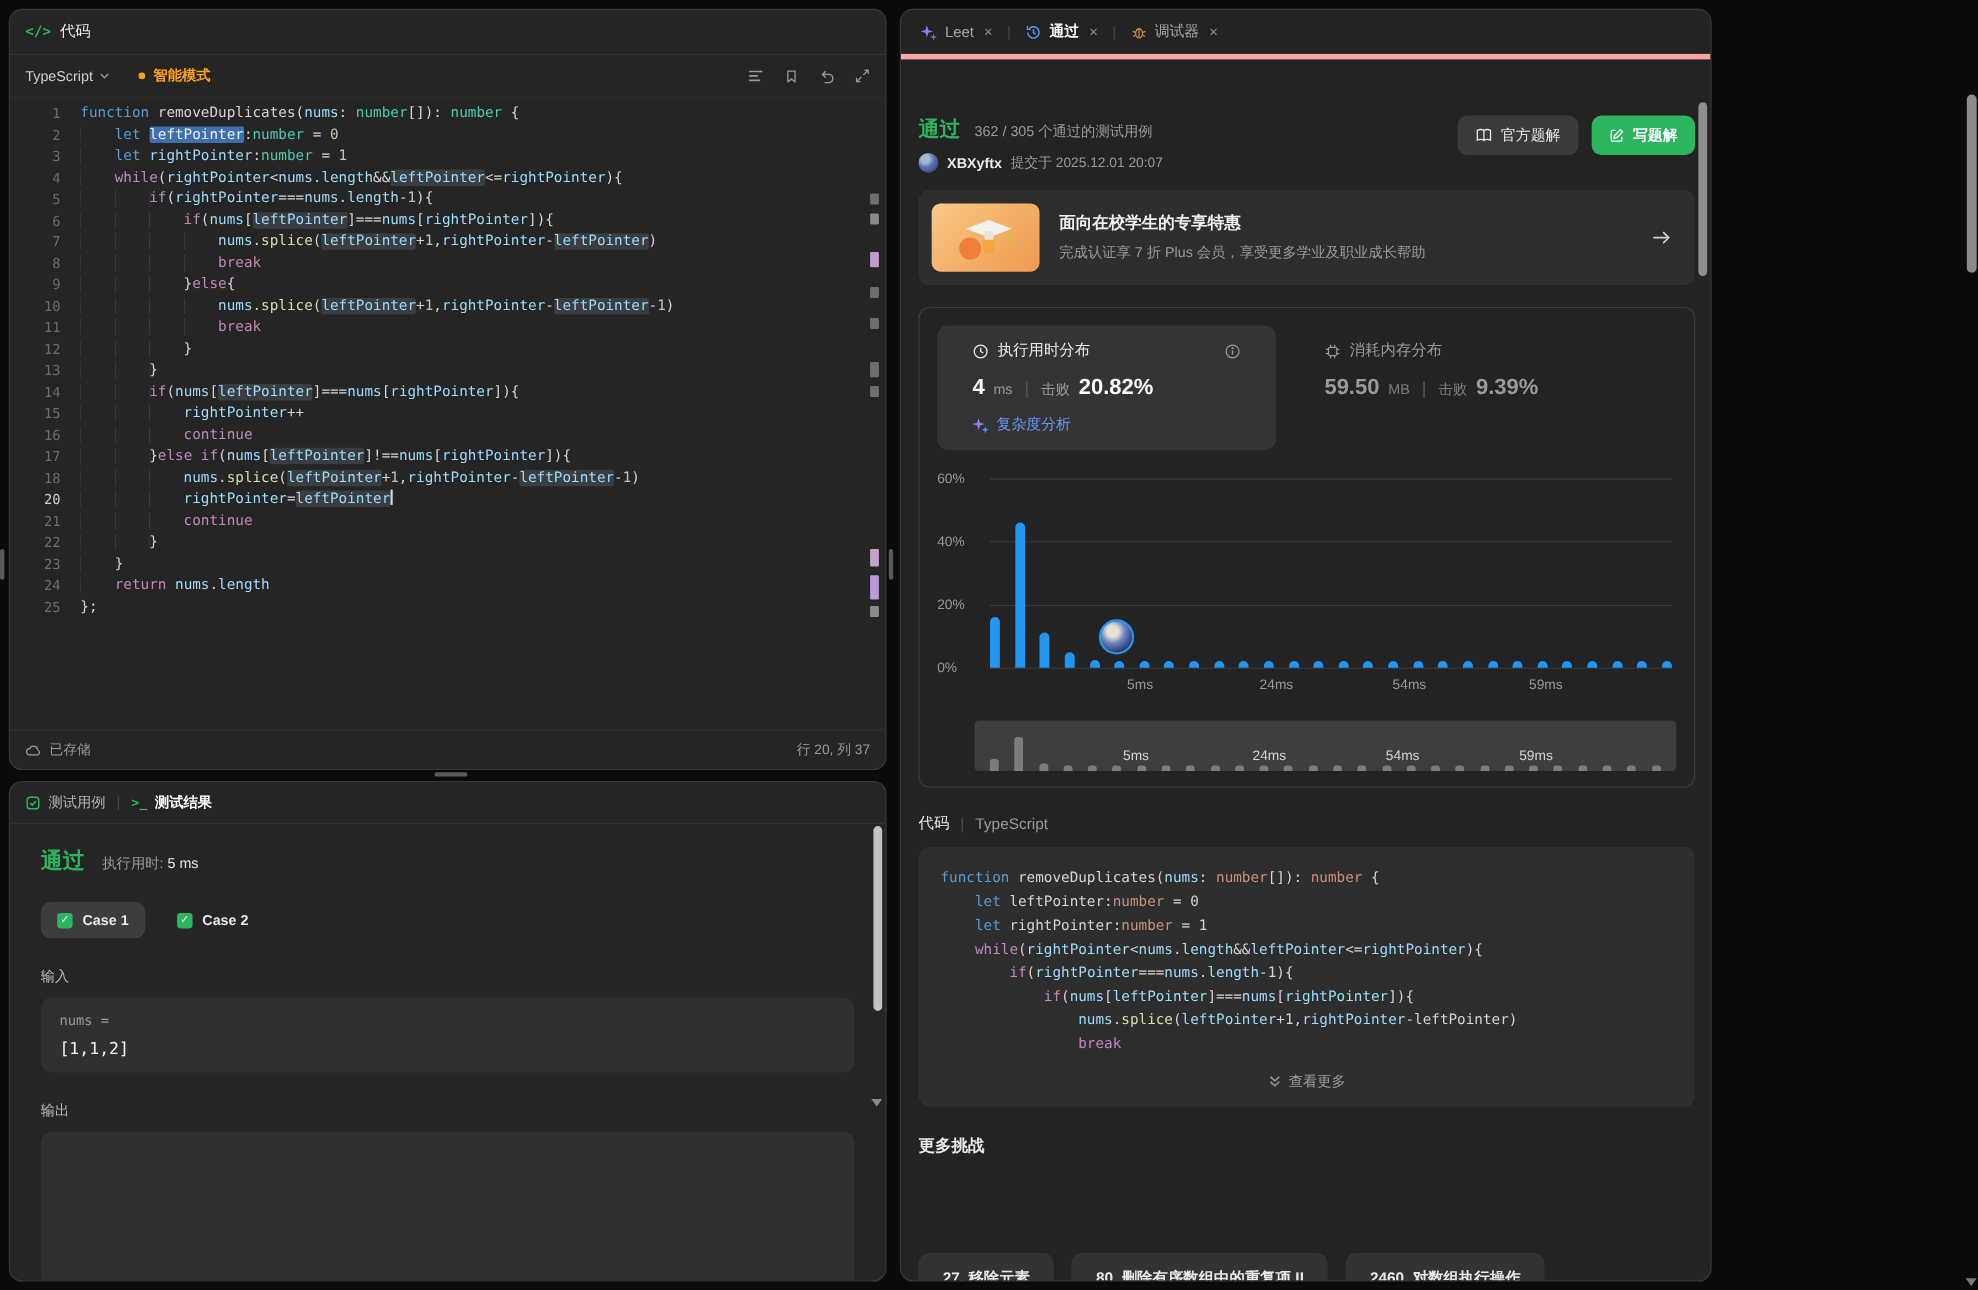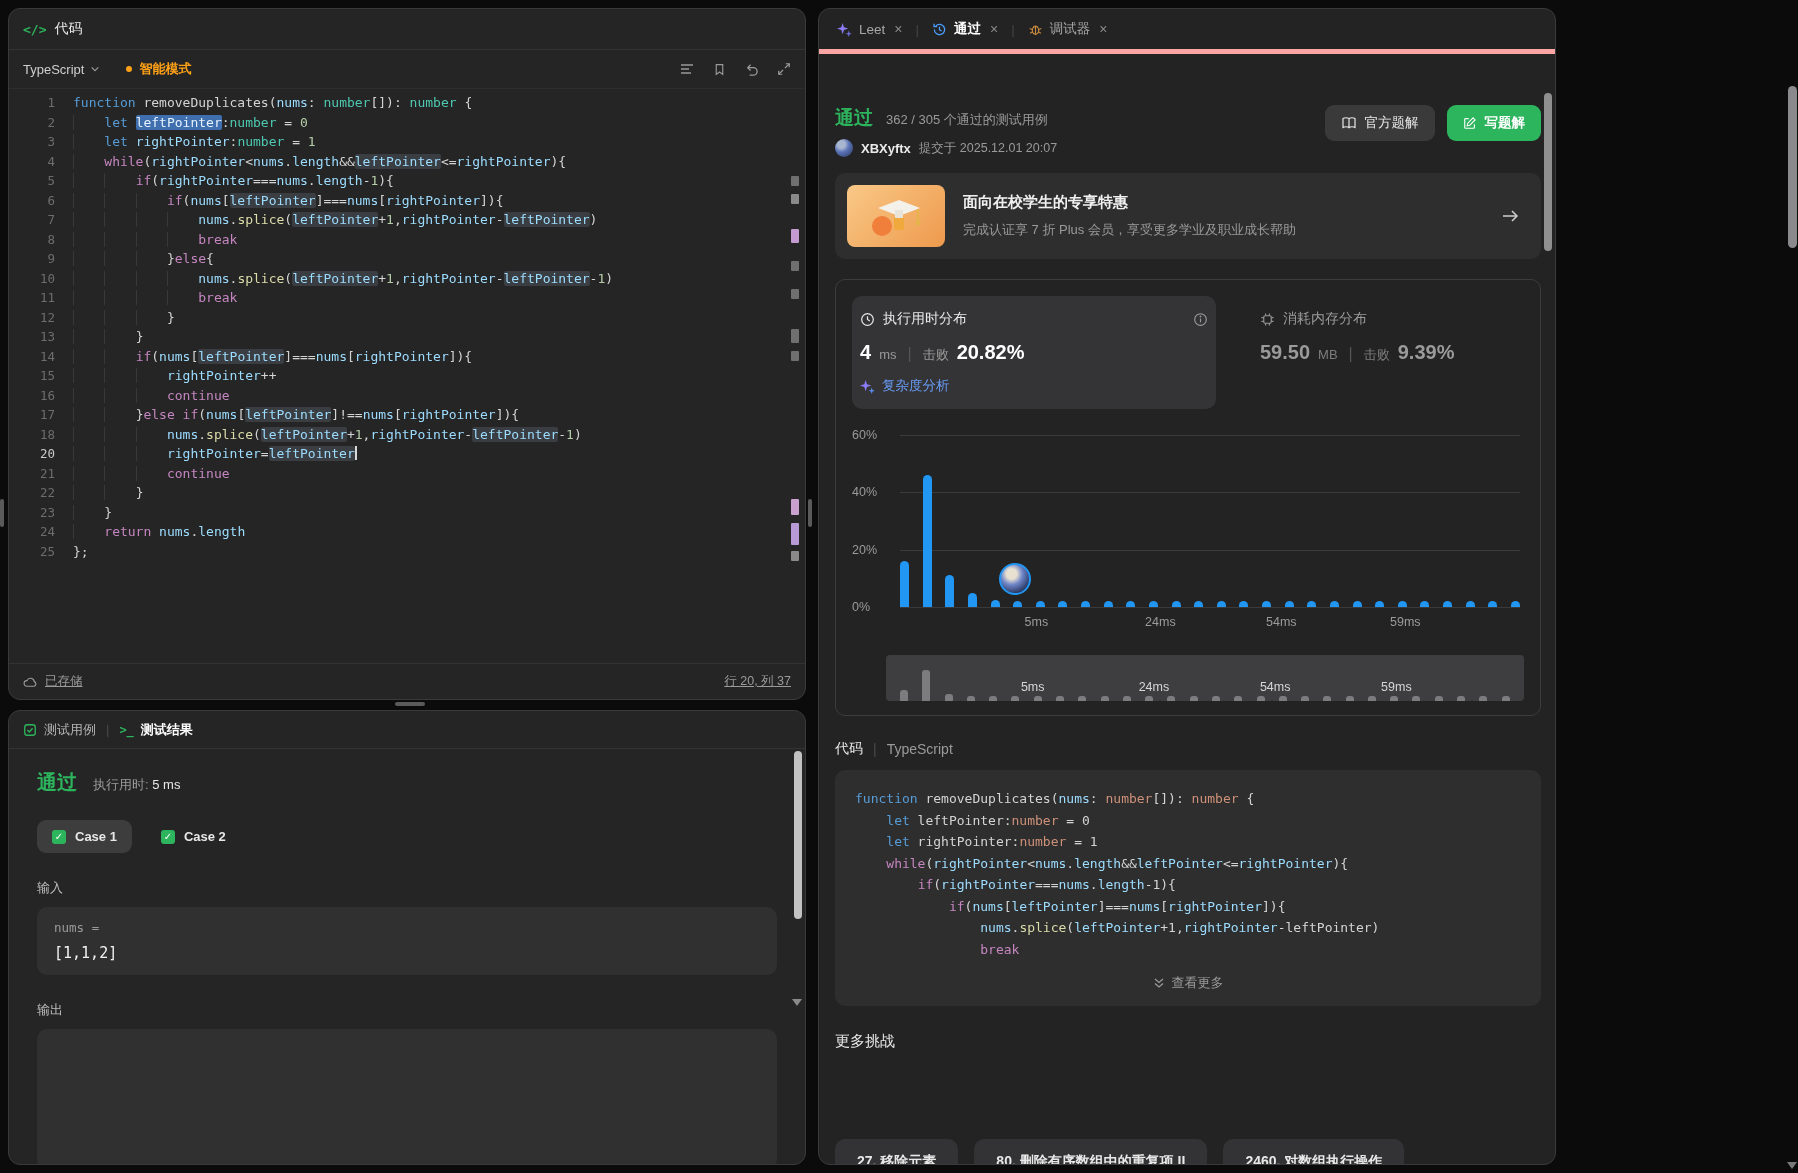--- a/index.html
+++ b/index.html
@@ -26,21 +26,21 @@
   .tk-k{color:#569cd6}.tk-c{color:#c586c0}.tk-v{color:#9cdcfe}.tk-t{color:#4ec9b0}
   .tk-f{color:#dcdcaa}.tk-n{color:#b5cea8}.tk-w{color:#d4d4d4}.tk-r{color:#ce9178}
   .tk-s{color:#e6f2ff;background:#3f6fae;border-radius:2px;}
   .tk-h{color:#9cdcfe;background:#3a3d41;border-radius:2px;}
   .tk-p{color:#d4d4d4}
   #ed-lines .tk-p{background:repeating-linear-gradient(to right,#383838 0 1px,transparent 1px 4ch);}
   .tk-caret{display:inline-block;width:2px;height:14px;background:#d8d8d8;vertical-align:-2px;}
   #ed-ruler{position:absolute;right:5px;top:86px;width:9px;}
   #ed-ruler div{position:absolute;left:0;width:8px;border-radius:1px;}
   .ed-footer{position:absolute;left:0;right:0;bottom:0;height:36px;border-top:1px solid #333;display:flex;align-items:center;
-    padding:0 14px;color:#9a9a9a;font-size:12.5px;box-sizing:border-box;text-decoration:underline;}
+    padding:0 14px;color:#9a9a9a;font-size:12.5px;box-sizing:border-box;}
   .ed-footer .right{margin-left:auto;}
   .saved{display:flex;align-items:center;gap:7px;}
 
   
   .h-handle{position:absolute;left:395px;top:702px;width:30px;height:4px;background:#5a5a5a;border-radius:2px;}
   .v-handle{position:absolute;width:4px;height:28px;background:#5a5a5a;border-radius:2px;}
 
   
   #tests{left:8px;top:710px;width:798px;height:455px;overflow:hidden;}
   .tp-header{height:37px;display:flex;align-items:center;gap:10px;padding:0 14px;border-bottom:1px solid #333;font-size:13px;}
@@ -90,21 +90,21 @@
   .btn-dark{background:#3a3a3b;color:#e8e8e8;}
   .btn-green{background:#2db55d;color:#fff;font-weight:bold;}
   .banner{margin-top:16px;background:#2e2e2f;border-radius:10px;display:flex;align-items:center;gap:18px;padding:12px 22px 12px 12px;cursor:pointer;}
   .banner-img{width:98px;height:62px;border-radius:8px;background:linear-gradient(135deg,#f9c887,#ee9a4d);flex:none;
     display:flex;align-items:center;justify-content:center;}
   .banner-title{font-size:15px;font-weight:bold;color:#f0f0f0;}
   .banner-sub{margin-top:9px;font-size:13px;color:#9a9a9a;}
   .banner-arrow{margin-left:auto;color:#cfcfcf;}
   .stats-card{margin-top:20px;border:1px solid #3c3c3e;border-radius:10px;padding:16px 16px 14px;}
   .stats-row{display:flex;align-items:flex-start;gap:44px;}
-  .stat-box{background:#343436;border-radius:10px;padding:14px 8px;width:364px;box-sizing:border-box;}
+  .stat-box{background:#343436;border-radius:10px;padding:14px 32px;width:308px;box-sizing:border-box;}
   .stat-title{display:flex;align-items:center;gap:8px;font-size:14px;color:#e8e8e8;}
   .stat-title .info{margin-left:auto;cursor:pointer;}
   .stat-vals{display:flex;align-items:baseline;gap:8px;margin-top:13px;}
   .v-big{font-size:20px;font-weight:bold;color:#fff;}
   .v-unit{font-size:13px;color:#9a9a9a;}
   .v-div{color:#555;margin:0 3px;}
   .analysis{display:flex;align-items:center;gap:7px;margin-top:13px;color:#699cf6;font-size:13.5px;cursor:pointer;}
   .stat-dim{padding-top:14px;}
   .stat-dim .stat-title{color:#9a9a9a;}
   .stat-dim .v-big{color:#9a9a9a;}
@@ -123,21 +123,21 @@
   .mm-bar{width:8px;background:#7c7c7e;border-radius:3px 3px 0 0;}
   .mm-lbl{position:absolute;bottom:7px;font-size:12.5px;color:#d6d6d6;transform:translateX(-50%);}
   
   .code-head{display:flex;align-items:center;gap:10px;margin-top:24px;font-size:14px;}
   .code-head .l1{color:#e8e8e8;}
   .code-head .sep{color:#4a4a4a;}
   .code-head .l2{color:#9a9a9a;}
   .code-box{margin-top:12px;background:#2e2e2f;border-radius:10px;padding:18px 20px 14px;}
   .code-box .cl{height:21.5px;line-height:21.5px;}
   .view-more{display:flex;align-items:center;justify-content:center;gap:7px;margin-top:14px;color:#9a9a9a;font-size:13px;cursor:pointer;}
-  .challenges-title{margin-top:26px;font-size:15px;font-weight:normal;color:#e8e8e8;}
+  .challenges-title{margin-top:26px;font-size:15px;font-weight:bold;color:#e8e8e8;}
   .chips{position:absolute;top:1048px;left:16px;display:flex;gap:16px;white-space:nowrap;}
   .chip{background:#333335;border-radius:10px;padding:14px 22px;font-size:14px;font-weight:bold;color:#e8e8e8;cursor:pointer;}
   .rt-scroll{position:absolute;right:3px;top:84px;width:8px;height:158px;background:#8f8f90;border-radius:4px;}
 
   
   .pg-track{position:absolute;right:1px;top:0;width:10px;height:1173px;}
   .pg-thumb{position:absolute;right:0;top:86px;width:9px;height:162px;background:#8a8a8c;border-radius:5px;}
   .pg-arrow{position:absolute;right:0;bottom:4px;width:0;height:0;border-left:5px solid transparent;border-right:5px solid transparent;border-top:7px solid #7a7a7a;}
 </style>
 </head>

